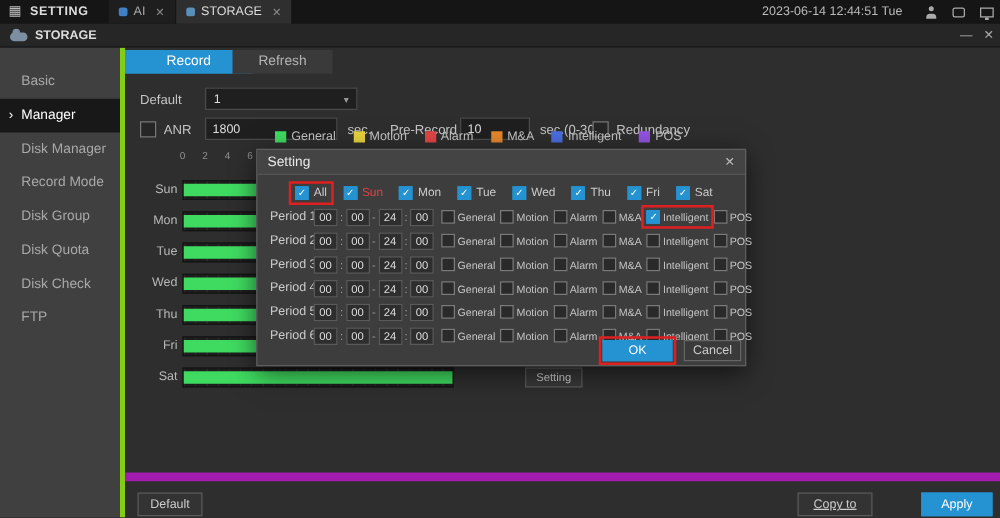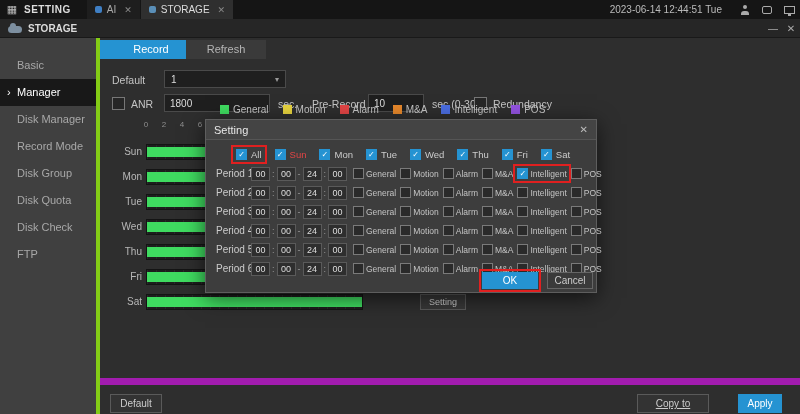--- a/index.html
+++ b/index.html
@@ -66,23 +66,23 @@
   .hr { position:absolute; top:82px; transform:translateX(-50%); font-size:8px; color:#8f8f8f; }
   .drow { position:absolute; left:0; right:0; height:25px; }
   .dlabel { position:absolute; left:6px; width:36px; top:2px; text-align:right; font-size:10px; color:#b8b8b8; }
   .dbar { position:absolute; left:46px; top:0; width:217px; height:16px; background:#1d1d1d; border:1px solid #141414; background-image:repeating-linear-gradient(90deg, rgba(255,255,255,.05) 0 1px, transparent 1px 9px); cursor:pointer; }
   .dfill { position:absolute; top:2px; height:10px; }
   .dset { position:absolute; left:320px; top:0; width:46px; height:16px; background:#383838; border:1px solid #5a5a5a; color:#ccc; font-size:9px; text-align:center; line-height:14px; cursor:pointer; }
 
   .footer { position:absolute; left:0; right:0; bottom:0; height:36px; background:#2e2e2e; border-top:7px solid #a21caf; }
   .btn { position:absolute; top:9px; height:19px; background:#333; border:1px solid #5a5a5a; color:#ccc; font-size:10px; text-align:center; line-height:17px; cursor:pointer; }
   #btn-default { left:10px; width:52px; }
-  #btn-copy { right:91px; width:72px;text-decoration:underline; }
+  #btn-copy { right:102px; width:60px;text-decoration:underline; }
   #btn-refresh { right:54px; width:48px;margin-top:30px; }
-  #btn-apply { right:18px; width:44px; background:var(--blue); border-color:var(--blue); color:#fff; }
+  #btn-apply { right:6px; width:57px; background:var(--blue); border-color:var(--blue); color:#fff; }
 
   
   .dialog { position:absolute; left:205px; top:119px; width:392px; height:174px; background:#3d3d3d; border:1px solid #5e5e5e; box-shadow:0 5px 20px rgba(0,0,0,.6); z-index:20; }
   .dlg-head { height:20px; background:#444; display:flex; align-items:center; padding:0 8px; color:#e8e8e8; font-size:11px; border-bottom:1px solid #555; }
   .dlg-close { margin-left:auto; color:#bbb; font-size:10px; cursor:pointer; }
   .dlg-days { position:absolute; top:25px; left:28px; right:2px; height:18px; display:flex; gap:9px; align-items:center; }
   .dday { display:flex; gap:4px; align-items:center; font-size:9.5px; color:#ccc; padding:1px 2px; cursor:pointer; white-space:nowrap; }
   .dday.red .lbl2 { color:#e04545; }
   .cb2 { display:inline-block; width:11px; height:11px; border:1px solid #7a7a7a; background:#2a2a2a; font-size:8px; line-height:10px; text-align:center; color:transparent; flex:0 0 auto; }
   .cb2.on { background:var(--blue); border-color:var(--blue); color:#fff; }

